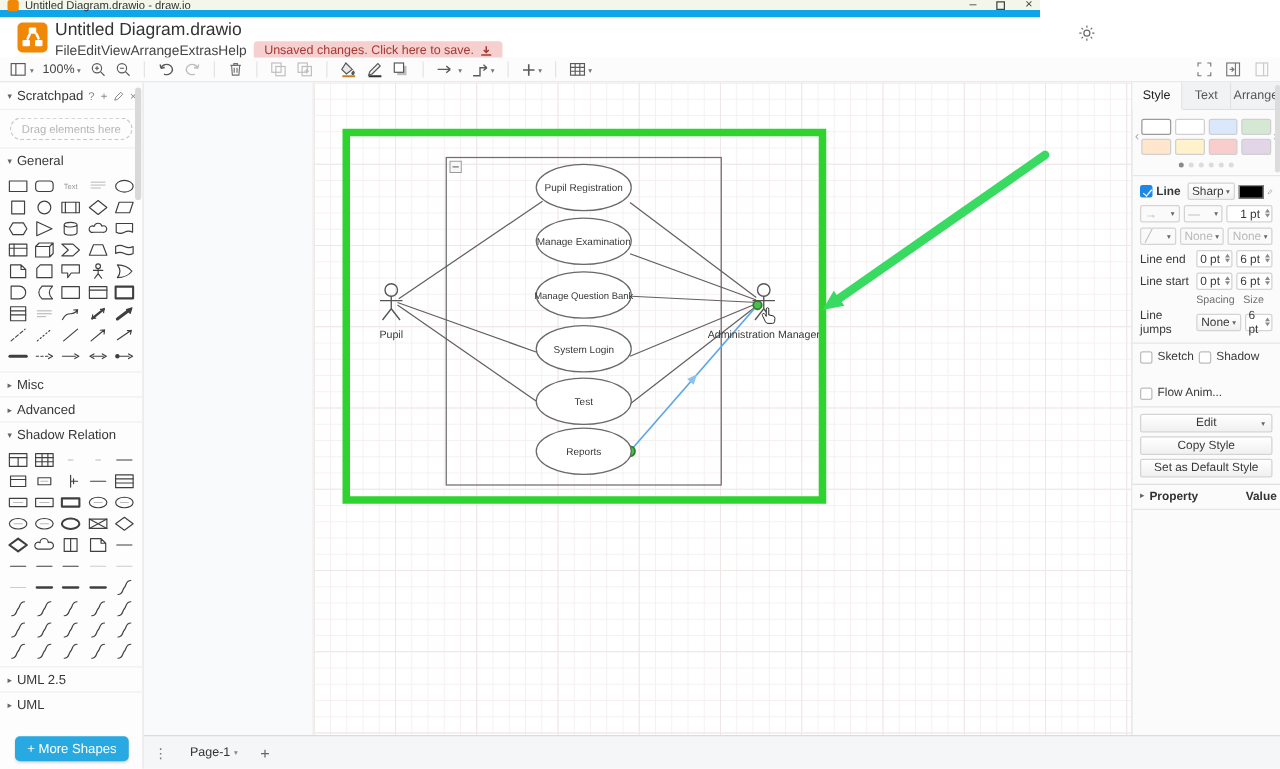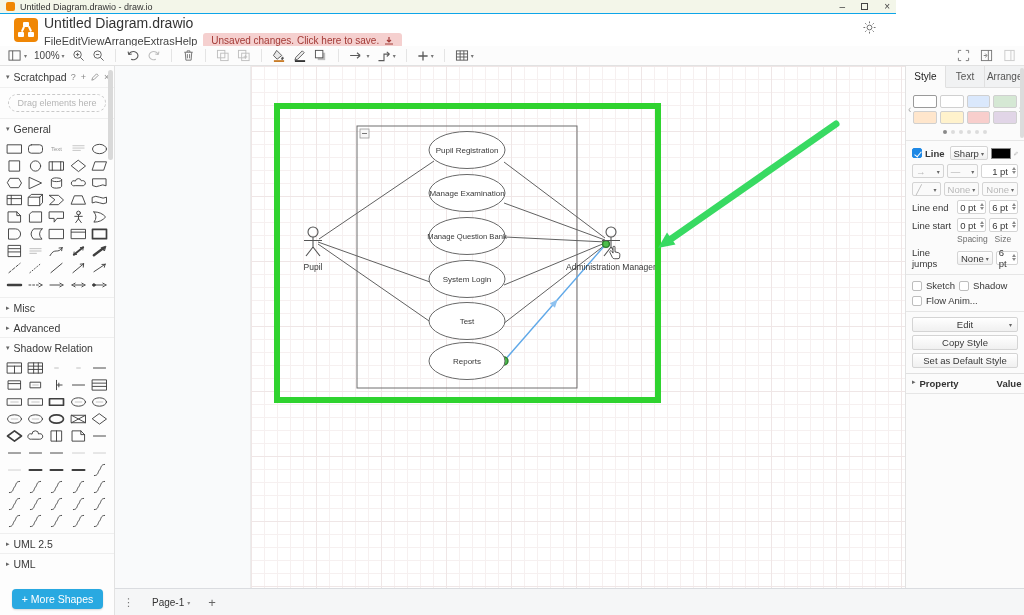--- a/index.html
+++ b/index.html
@@ -1,20 +1,20 @@
 <!DOCTYPE html>
 <html><head>
 <meta charset="utf-8">
 <style>
   * { margin:0; padding:0; box-sizing:border-box; }
   html,body { width:1024px; height:615px; overflow:hidden; font-family:"Liberation Sans",sans-serif; background:#fff; }
   .noselect { user-select:none; }
 
   
-  .titlebar { position:absolute; left:0; top:0; width:896px; height:14px; background:#f3f6e9; display:flex; align-items:center; padding:4px 6px; font-size:9px; color:#333; border-bottom:1px solid #0ea5e9; }
+  .titlebar { position:absolute; left:0; top:0; width:832px; height:14px; background:#f3f6e9; display:flex; align-items:center; padding:4px 6px; font-size:9px; color:#333; border-bottom:6px solid #0ea5e9; }
   .titlebar .mini-logo { width:9px; height:9px; background:#f08705; border-radius:2px; margin-right:5px; flex:none; }
   .titlebar .win-controls { margin-left:auto; display:flex; gap:16px; align-items:center; color:#444; }
   .titlebar .win-controls span { font-size:10px; line-height:10px; cursor:default; }
   .win-max { width:7px; height:7px; border:1px solid #444; display:inline-block; }
 
   
   .header { position:absolute; left:0; top:14px; width:890px; height:32px; background:#fff; }
   .logo { position:absolute; left:14px; top:4px; width:24px; height:24px; background:#f08705; border-radius:4px; }
   .logo i { position:absolute; background:#fff; border-radius:1px; }
   .logo .n1 { width:6px; height:5px; left:9px; top:4px; }
@@ -101,21 +101,21 @@
   .col-caption span { flex:1; text-align:center; }
   .col-caption span:first-child { flex:none; width:45px; }
   .line-swatch { width:20px; height:11px; background:#000; border:1px solid #888; flex:none; }
   .rp-btn { display:flex; align-items:center; justify-content:center; height:15px; border:1px solid #d4d4d4; background:linear-gradient(#ffffff,#f0f0f0); border-radius:2px; margin-bottom:3px; cursor:default; position:relative; }
   .rp-btn .caret { position:absolute; right:5px; font-size:6px; color:#666; }
   .prop-head { display:flex; border-top:1px solid #e0e0e0; border-bottom:1px solid #e6e6e6; padding:4px 6px; font-weight:bold; color:#333; gap:4px; background:#fbfbfb; }
   .prop-head .car { font-size:7px; color:#666; font-weight:normal; }
   .prop-head .v { margin-left:34px; }
   .rp-scroll { position:absolute; right:0px; top:2px; width:4px; height:70px; background:#dcdcdc; border-radius:2px; }
 
-  .checks-row { display:flex; gap:4px; margin-bottom:4px; align-items:center; }
+  .checks-row { display:flex; gap:4px; margin-bottom:18px; align-items:center; }
   .checks-row .lab { margin-right:auto; }
 </style>
 </head>
 <body class="noselect">
 
 <div class="titlebar">
   <span class="mini-logo"></span>
   <span>Untitled Diagram.drawio - draw.io</span>
   <span class="win-controls">
     <span>–</span>

